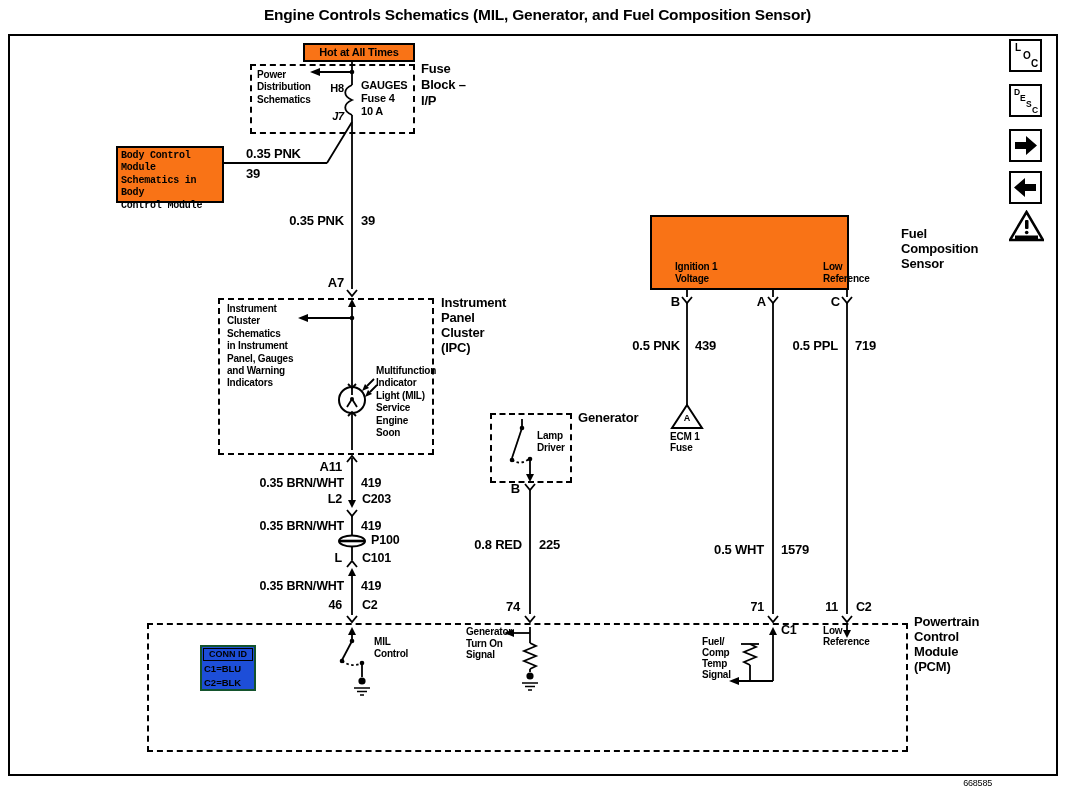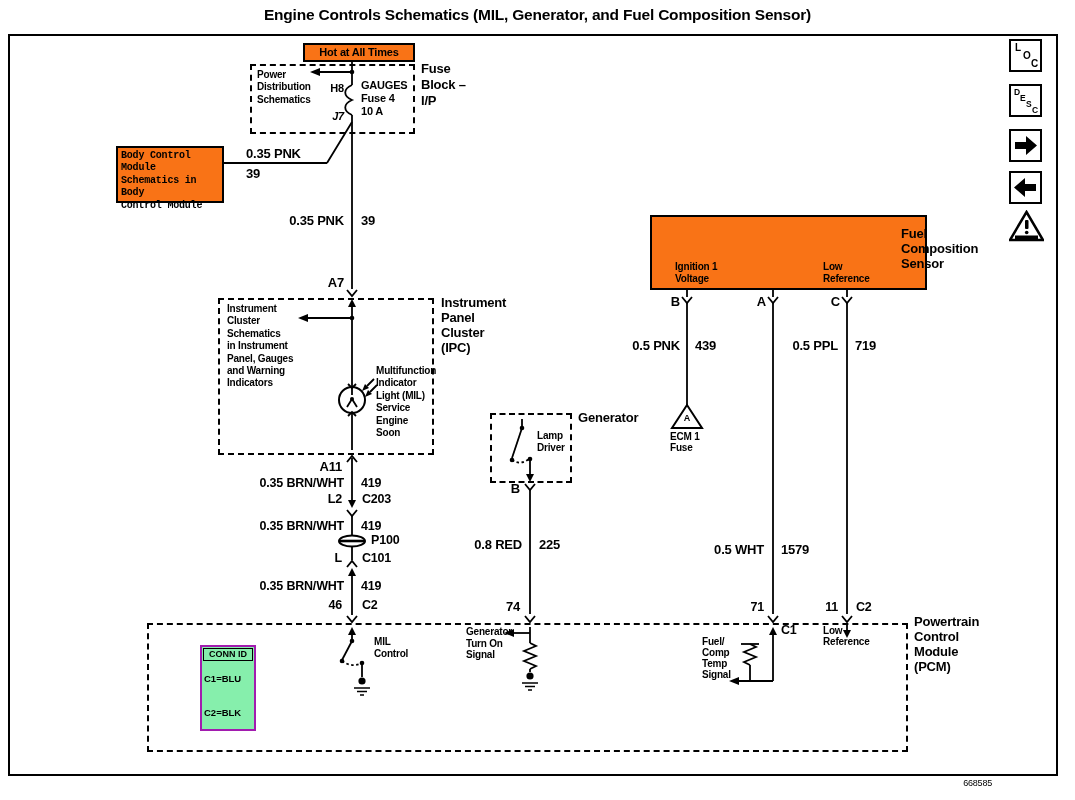--- a/index.html
+++ b/index.html
@@ -16,23 +16,23 @@
   .s15{font-size:15.5px;line-height:18px;}
   .right{text-align:right;}
   .center{text-align:center;}
   .ital{font-style:italic;}
   .solidbox{position:absolute;border:2px solid #000;box-sizing:border-box;background:#f97316;}
   .dashbox{position:absolute;border:2px dashed #000;box-sizing:border-box;}
   svg{position:absolute;left:0;top:0;}
   .sbtn{position:absolute;left:1009px;width:33px;height:33px;border:2px solid #000;
         box-sizing:border-box;background:#fff;}
   .sbtn span{position:absolute;font-weight:700;}
-  .connid{position:absolute;border:2px solid #a21caf;background:#86efac;box-sizing:border-box;}
+  .connid{position:absolute;border:2px solid #14532d;background:#1d4ed8;box-sizing:border-box;}
   .connid .hd{border:1px solid #000;margin:1px;font-size:9px;font-weight:700;text-align:center;line-height:11px;}
-  .connid .rw{font-size:9.5px;font-weight:700;padding:11px 2px;line-height:11.5px;}
+  .connid .rw{font-size:9.5px;font-weight:700;padding:1px 2px;line-height:11.5px;}
 </style>
 </head>
 <body>
 
 <div id="stage">
 
   <div class="lbl s15 center" style="left:0;top:6px;width:1075px;">Engine Controls Schematics (MIL, Generator, and Fuel Composition Sensor)</div>
 
   <div class="solidbox" style="left:8px;top:34px;width:1050px;height:742px;background:transparent;"></div>
 
@@ -160,21 +160,21 @@
   <div class="solidbox" style="left:116px;top:146px;width:108px;height:57px;font-family:Liberation Mono, monospace;">
     <div class="lbl s10" style="left:3px;top:2px;">Body Control Module
 Schematics in Body
 Control Module</div>
   </div>
 
   <div class="dashbox" style="left:218px;top:298px;width:216px;height:157px;"></div>
 
   <div class="dashbox" style="left:490px;top:413px;width:82px;height:70px;"></div>
 
-  <div class="solidbox" style="left:650px;top:215px;width:277px;height:75px;">
+  <div class="solidbox" style="left:650px;top:215px;width:199px;height:75px;">
     <div class="lbl s10" style="left:23px;top:44px;">Ignition 1
 Voltage</div>
     <div class="lbl s10" style="left:171px;top:44px;">Low
 Reference</div>
   </div>
 
   <div class="dashbox" style="left:147px;top:623px;width:761px;height:129px;"></div>
 
   <div class="connid" style="left:200px;top:645px;width:56px;">
     <div class="hd">CONN ID</div>

